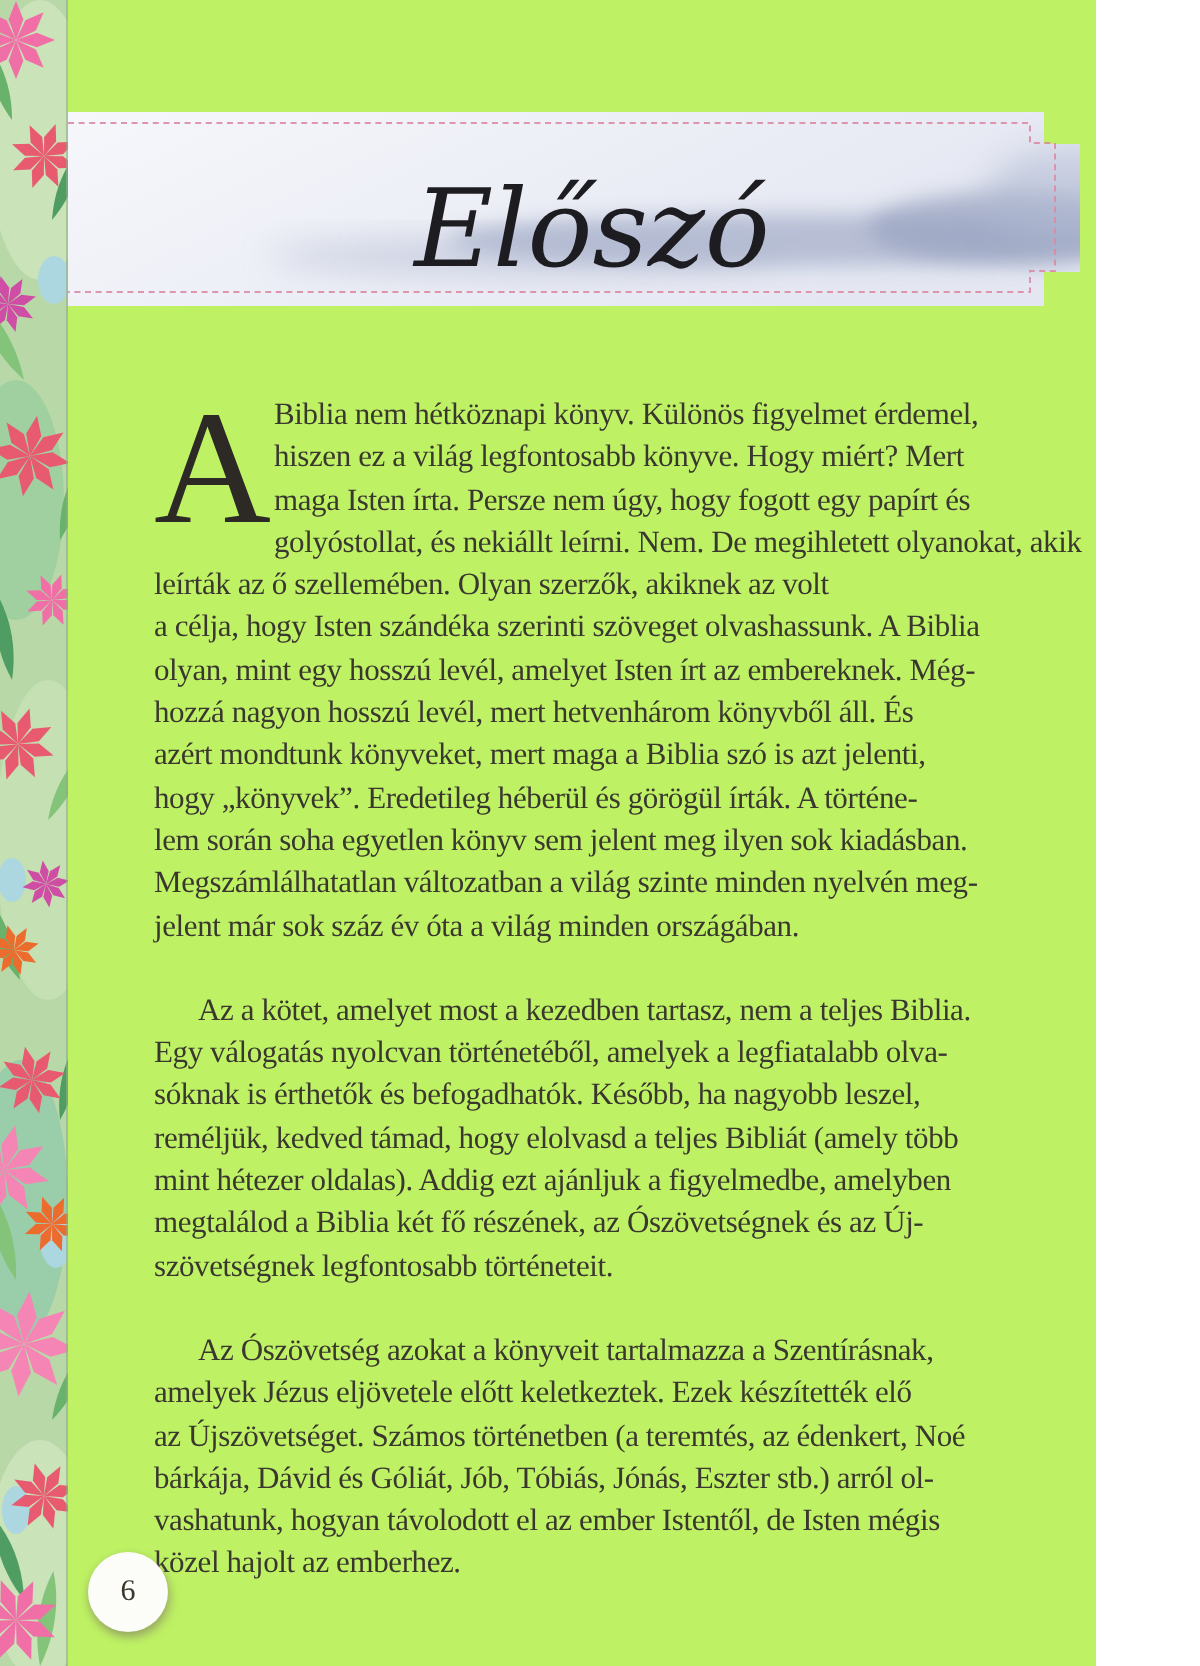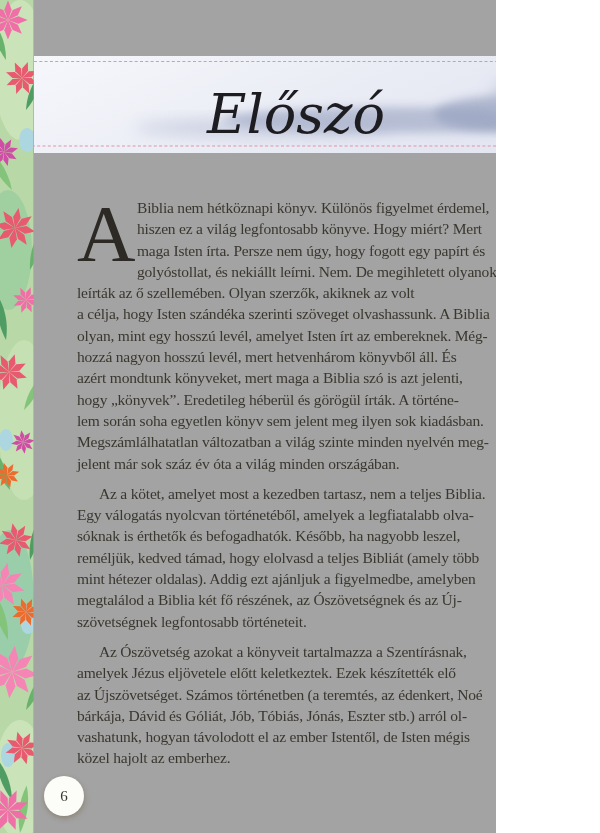--- a/index.html
+++ b/index.html
@@ -1,36 +1,36 @@
 <!DOCTYPE html>
 <html><head>
 <meta charset="utf-8">
 <style>
   html,body{margin:0;padding:0;}
   .page{
     position:relative;
-    width:496px;height:833px;
-    background:#a3a3a3;
+    width:548px;height:833px;
+    background:#bef264;
     overflow:hidden;
     font-family:"Liberation Serif", serif;
   }
   .floral{position:absolute;left:0;top:0;width:34px;height:833px;display:block;}
   .banner{position:absolute;left:34px;top:56px;width:512px;height:97px;display:block;}
   .banner text{
     font-family:"DejaVu Serif", serif;
     font-style:italic;
     fill:#1d1c20;
   }
   .textblock{
     position:absolute;left:77px;top:197px;width:470px;
     font-size:15.5px;line-height:21.3px;letter-spacing:-0.2px;
     color:#3a372f;
   }
   .textblock p{margin:0;}
-  .textblock p + p{margin-top:9px;}
+  .textblock p + p{margin-top:21px;}
   .textblock p.ind{text-indent:22px;}
   .lines{white-space:pre;}
   .dropcap{
     float:left;
     width:56px;height:64px;
     margin:1px 4px 0 0;
     font-size:81px;line-height:62px;
     padding-top:5px;
     letter-spacing:0;
     color:#2d2a26;

